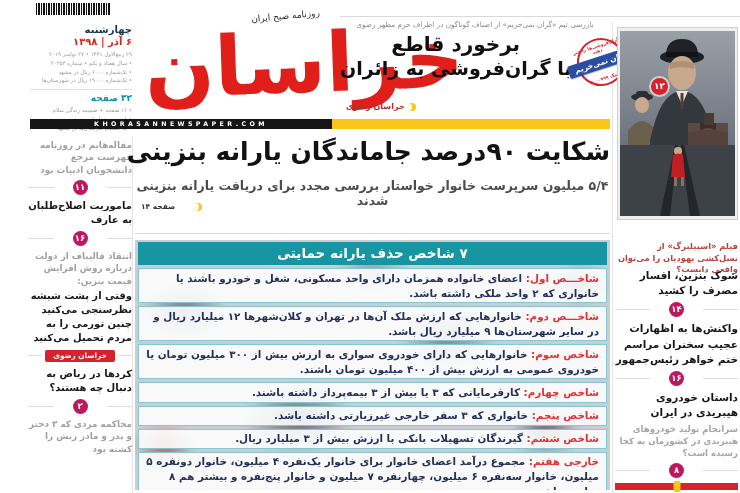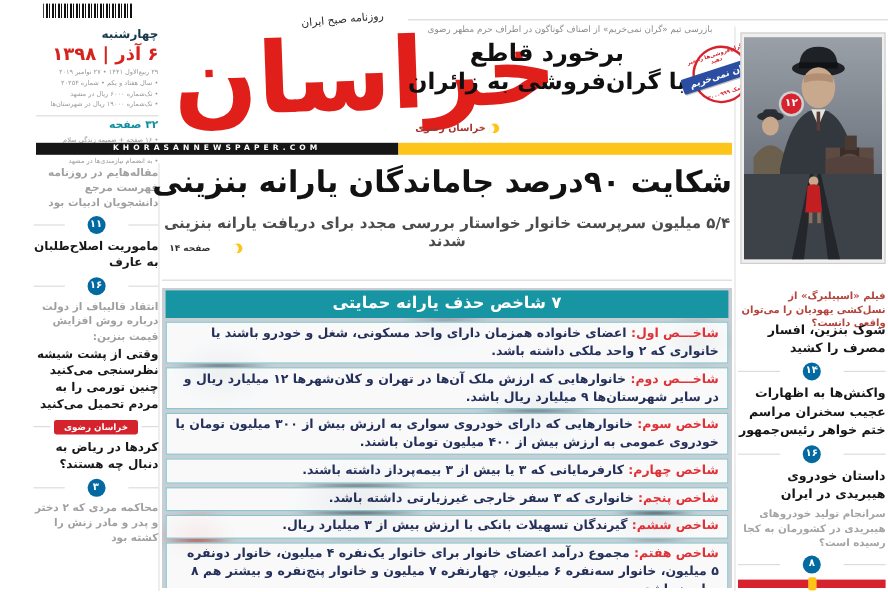--- a/index.html
+++ b/index.html
@@ -10,21 +10,21 @@
   
   .vline { position:absolute; width:1px; background:#e3e3e3; }
   .hline { position:absolute; height:1px; background:#d9d9d9; }
 
   
   .barcode { position:absolute; left:36px; top:3px; width:74px; height:14px;
     background:repeating-linear-gradient(90deg,#111 0 1px,#fff 1px 2px,#111 2px 4px,#fff 4px 5px);
     border-bottom:2px solid #fff; }
   .dateblock { position:absolute; left:30px; top:24px; width:102px; text-align:right; }
   .db-weekday { font-size:10px; font-weight:bold; color:#16384a; }
-  .db-date { font-size:15px; font-weight:bold; color:#d6231e; margin-top:1px; }
+  .db-date { font-size:10px; font-weight:bold; color:#d6231e; margin-top:1px; }
   .db-small { font-size:5.5px; color:#9a9a9a; line-height:1.6; margin-top:3px; }
   .db-sep { border-top:1px solid #ddd; margin:4px 0 3px; }
   .db-pages { font-size:9px; font-weight:bold; color:#0e8fa0; }
 
   
   .masthead { position:absolute; left:146px; top:4px; width:318px; height:112px; text-align:center; }
   .tagline { font-size:9px; color:#2a2a2a; transform:rotate(-5deg); display:inline-block; margin-right:40px; }
   .logo { font-size:82px; line-height:0.95; font-weight:bold; color:#e01f1a; transform:rotate(-2deg); margin-top:2px; }
 
   
@@ -52,21 +52,21 @@
   .webbar-yellow { position:absolute; left:332px; top:119px; width:278px; height:10px; background:#fdc51a; }
 
   
   .crescent { position:relative; display:inline-block; width:8px; height:8px; border-radius:50%;
     background:#fdc51a; overflow:hidden; flex:0 0 auto; }
   .crescent::after { content:''; position:absolute; left:-3.5px; top:0; width:8px; height:8px; border-radius:50%; background:#fff; }
 
   
   .sep { display:flex; align-items:center; margin:4px 0; }
   .sep::before,.sep::after { content:''; flex:1; border-top:1px solid #dcdcdc; }
-  .pgcircle { width:15px; height:15px; border-radius:50%; background:#0369a1; color:#fff;
+  .pgcircle { width:15px; height:15px; border-radius:50%; background:#be185d; color:#fff;
     font-size:8.5px; font-weight:bold; text-align:center; line-height:15px; margin:0 19px; }
 
   
   .leftcol { position:absolute; left:28px; top:137px; width:104px; text-align:right; }
   .lc-title { font-size:10px; font-weight:800; color:#181818; line-height:1.4; }
   .lc-sub { font-size:8.8px; font-weight:bold; color:#a0a0a0; line-height:1.4; margin-top:2px; }
   .lc-kicker { font-size:8.8px; font-weight:bold; color:#a0a0a0; line-height:1.4; }
   .badge-row { display:flex; align-items:center; margin:5px 0; }
   .badge-row::before,.badge-row::after { content:''; flex:1; border-top:1px solid #dcdcdc; }
   .red-badge { background:#d5232e; color:#fff; font-size:7.3px; font-weight:bold; padding:1.5px 8px; border-radius:2px; margin:0 3px; }
@@ -234,21 +234,21 @@
       <div class="ib-row">
           <p><span class="ib-label">شاخص چهارم:</span> <span>کارفرمایانی که ۳ یا بیش از ۳ بیمه‌پرداز داشته باشند.</span></p>
         </div>
       <div class="ib-row">
           <p><span class="ib-label">شاخص پنجم:</span> <span>خانواری که ۳ سفر خارجی غیرزیارتی داشته باشد.</span></p>
         </div>
       <div class="ib-row">
           <p><span class="ib-label">شاخص ششم:</span> <span>گیرندگان تسهیلات بانکی با ارزش بیش از ۳ میلیارد ریال.</span></p>
         </div>
       <div class="ib-row">
-          <p><span class="ib-label">شاخص هفتم:</span> <span>مجموع درآمد اعضای خانوار برای خانوار یک‌نفره ۴ میلیون، خانوار دونفره ۵ میلیون، خانوار سه‌نفره ۶ میلیون، چهارنفره ۷ میلیون و خانوار پنج‌نفره و بیشتر هم ۸ میلیون باشد.</span></p>
+          <p><span class="ib-label">خارجی هفتم:</span> <span>مجموع درآمد اعضای خانوار برای خانوار یک‌نفره ۴ میلیون، خانوار دونفره ۵ میلیون، خانوار سه‌نفره ۶ میلیون، چهارنفره ۷ میلیون و خانوار پنج‌نفره و بیشتر هم ۸ میلیون باشد.</span></p>
         </div>
     </div>
   </div>
 
   <div class="sidebar">
     <div class="photo">
       <svg viewBox="0 0 115 185">
         <defs>
           <linearGradient id="bg" x1="0" y1="0" x2="0" y2="1">
             <stop offset="0" stop-color="#9aa0a8"></stop>

